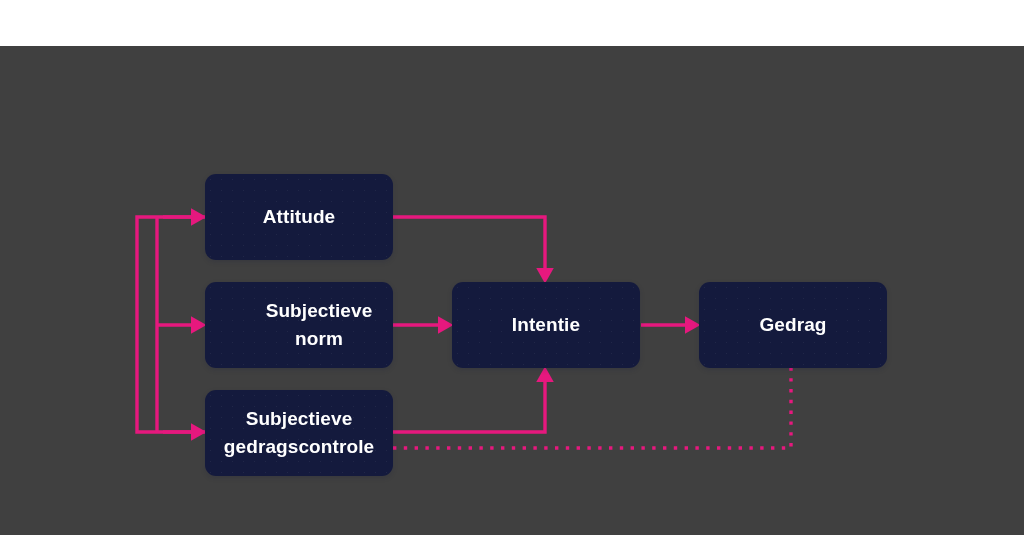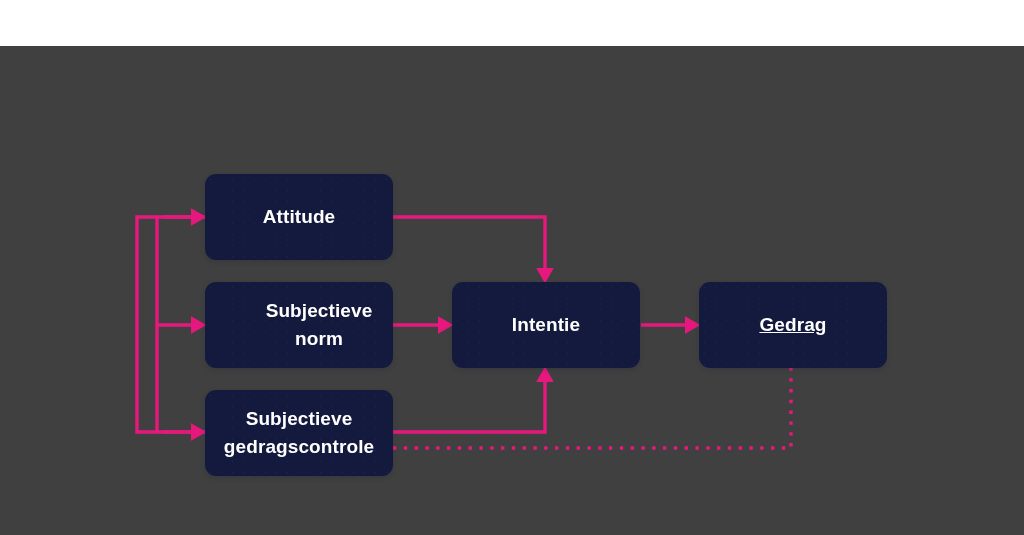--- a/index.html
+++ b/index.html
@@ -106,17 +106,17 @@
 
   <div class="node-box" style="left:205px; top:344px; width:188px; height:86px;">
     <span class="node-label">Subjectieve
 gedragscontrole</span>
   </div>
 
   <div class="node-box" style="left:452px; top:236px; width:188px; height:86px;text-align:right;">
     <span class="node-label">Intentie</span>
   </div>
 
-  <div class="node-box" style="left:699px; top:236px; width:188px; height:86px;text-decoration:underline;">
+  <div class="node-box" style="left:699px; top:236px; width:188px; height:86px;">
     <span class="node-label">Gedrag</span>
   </div>
 
 </div>
 
 </body></html>

